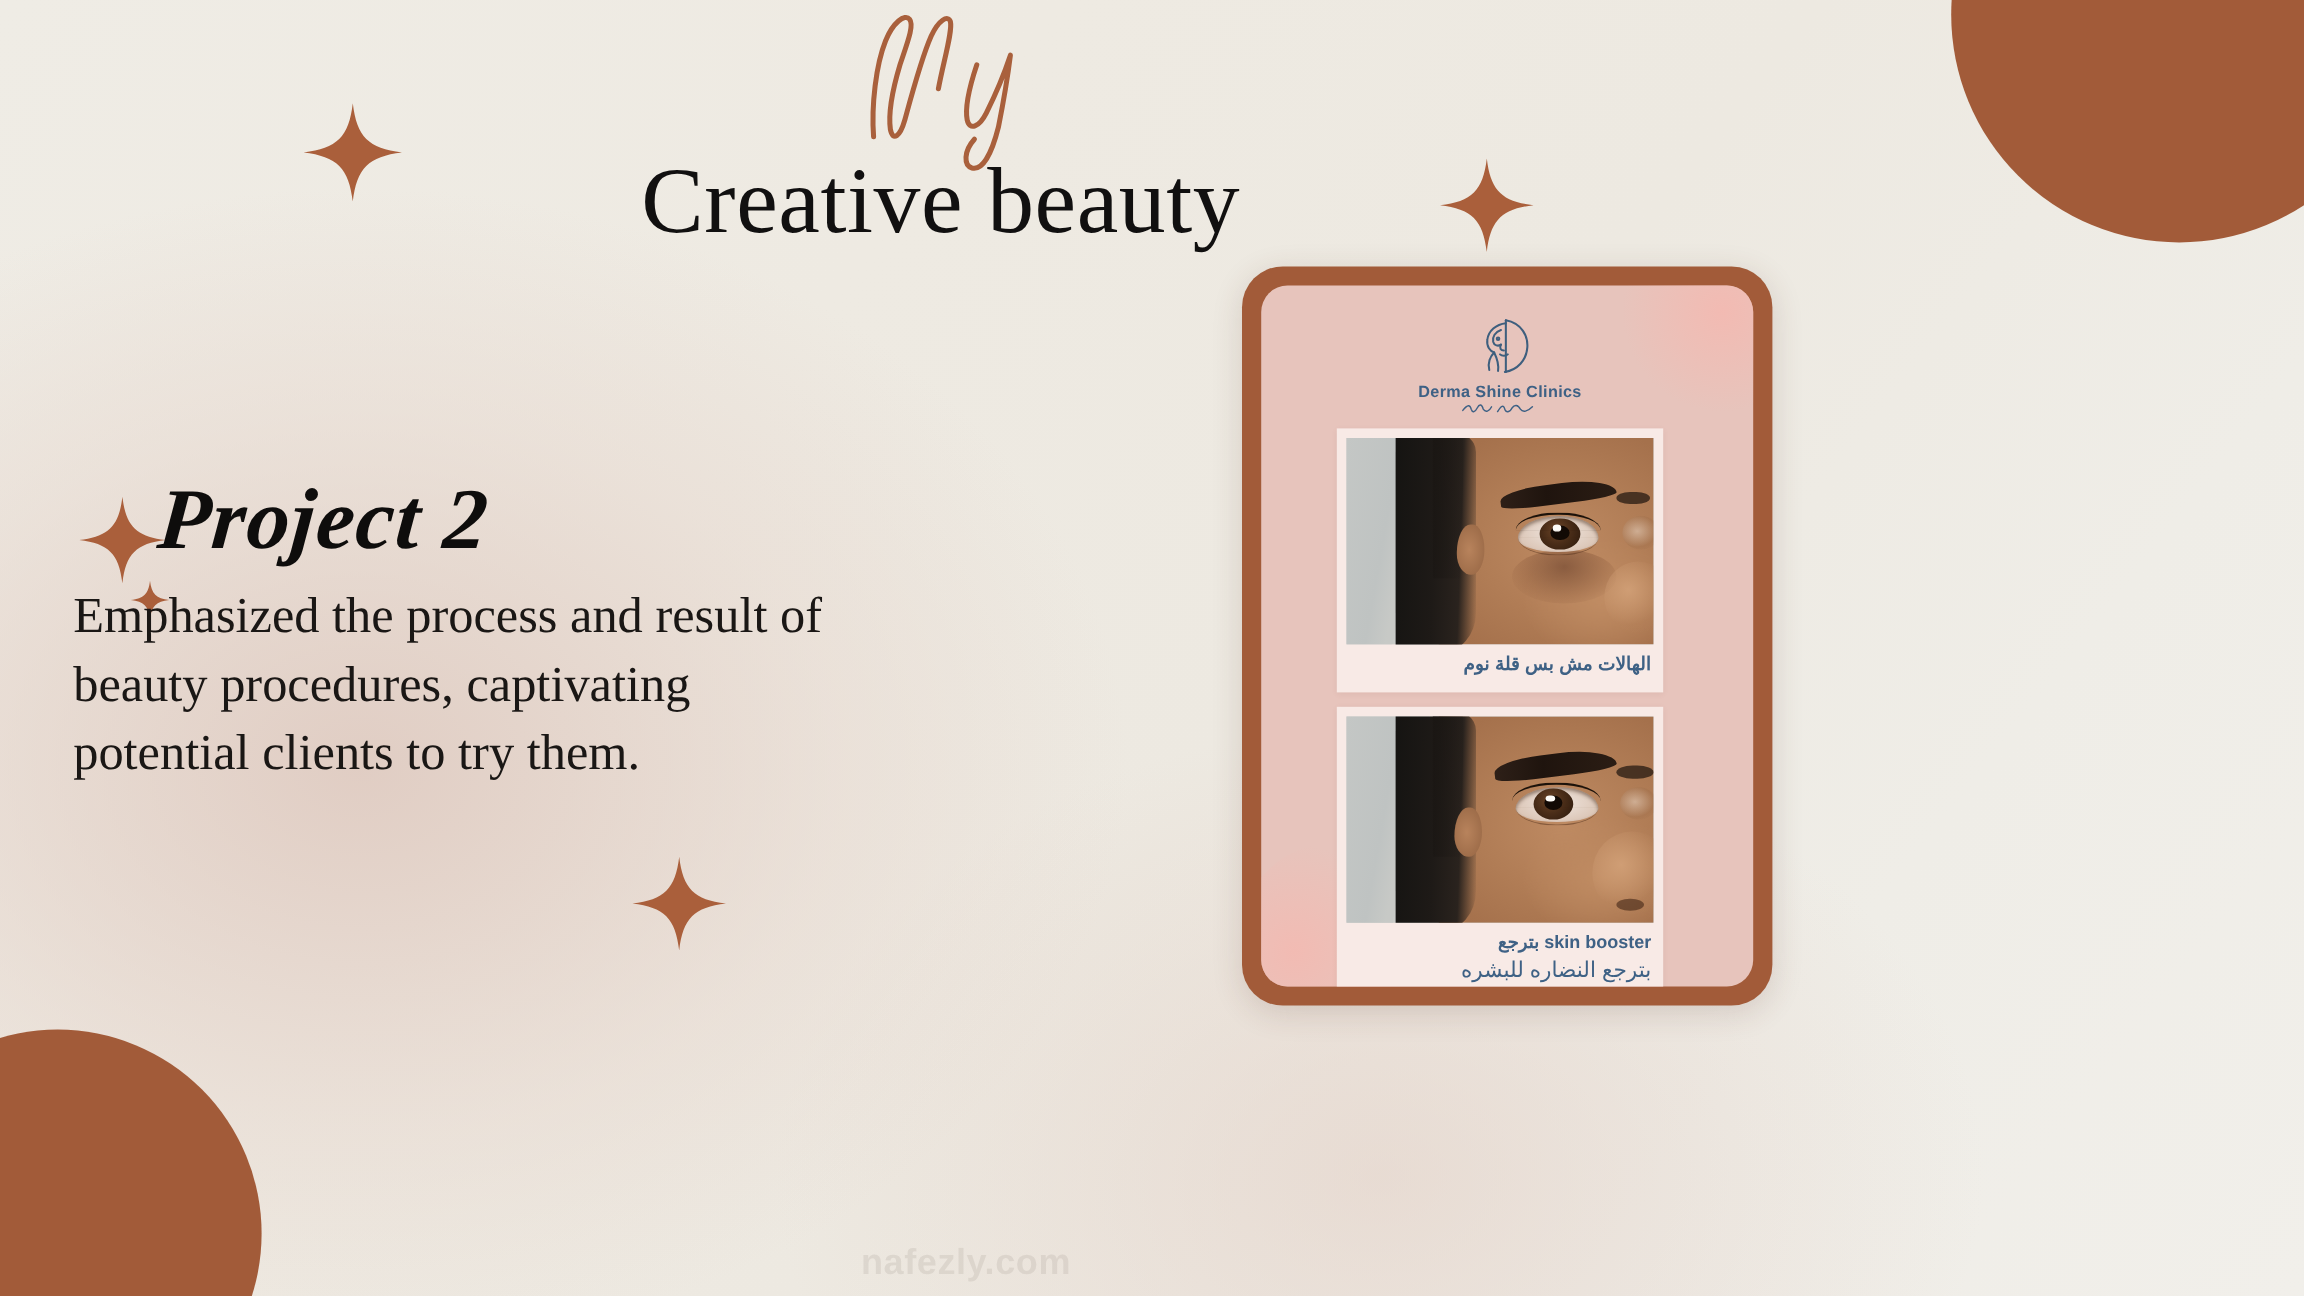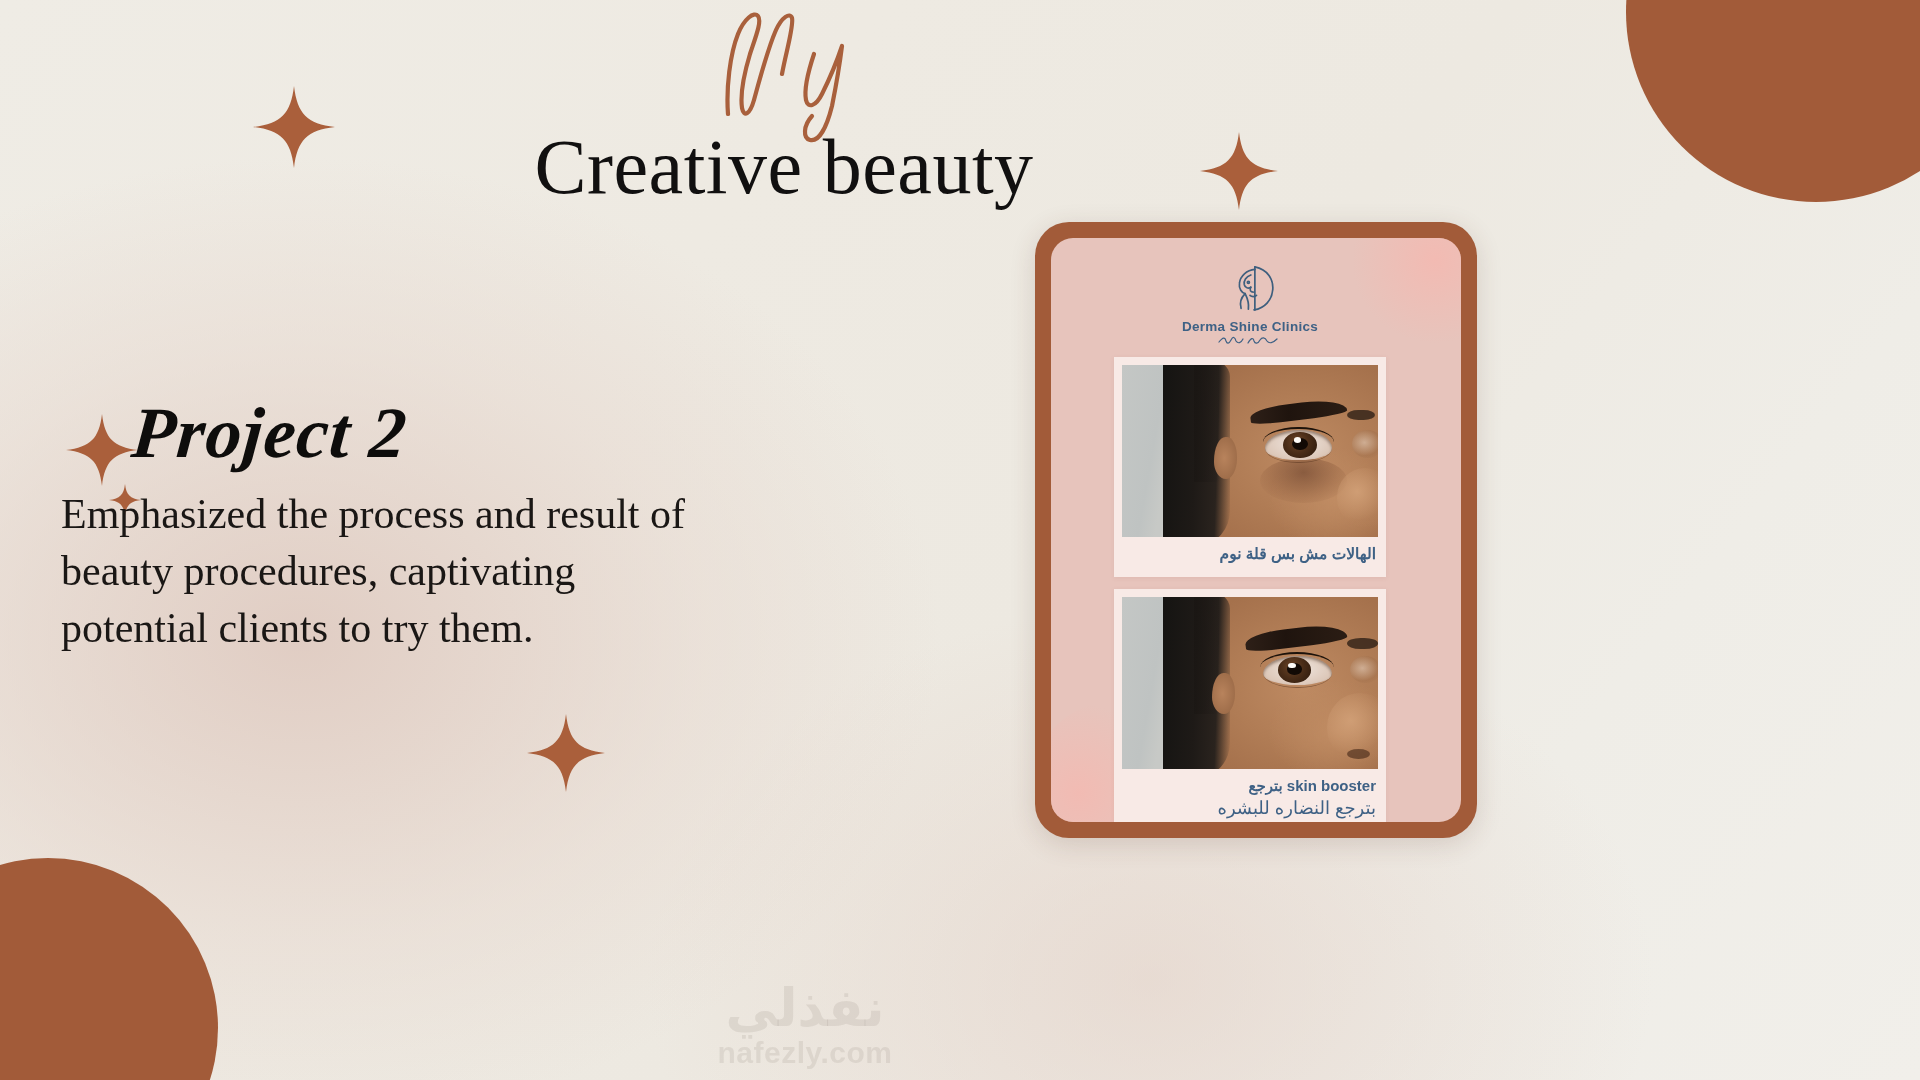--- a/index.html
+++ b/index.html
@@ -432,17 +432,16 @@
             <span>بترجع</span>
           </div>
           <div class="caption-2-line2">بترجع النضاره للبشره</div>
         </div>
       </div>
 
     </div>
   </div>
 
   <div id="watermark">
-    <div id="watermark-arabic">نفذلي</div>
     <div id="watermark-domain">nafezly.com</div>
   </div>
 
 </div>
 
 </body></html>

